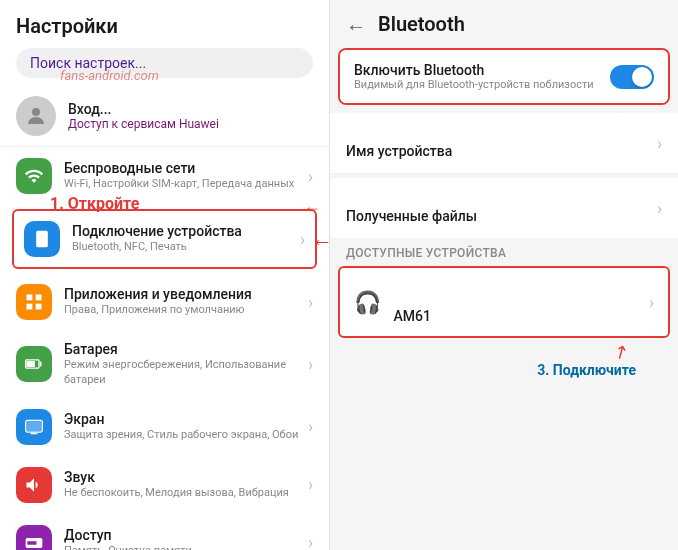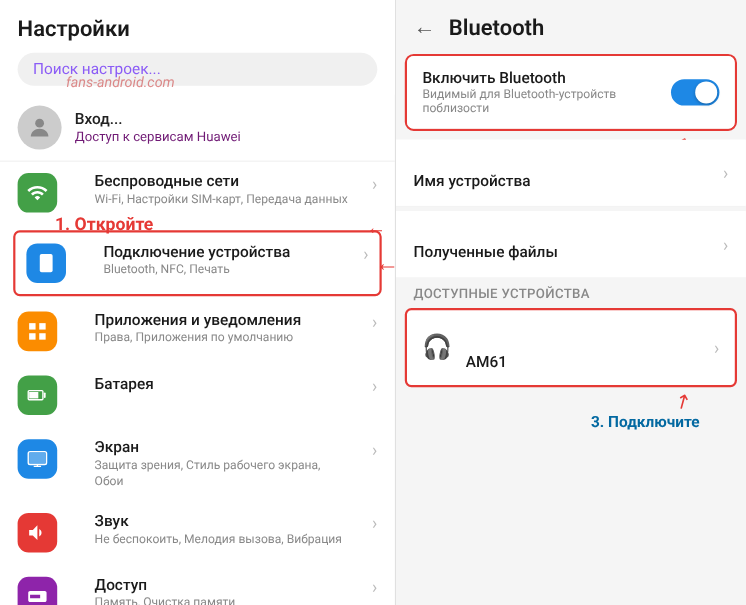--- a/index.html
+++ b/index.html
@@ -7,21 +7,21 @@
       width: 678px;
       height: 550px;
       font-family: 'Roboto', Arial, sans-serif;
       display: flex;
       overflow: hidden;
       background: #f5f5f5;
     }
 
     
     .left-panel {
-      width: 360px;
+      width: 330px;
       background: #fff;
       display: flex;
       flex-direction: column;
       border-right: 1px solid #e0e0e0;
       height: 550px;
       overflow: hidden;
     }
 
     .left-header {
       padding: 14px 16px 8px 16px;
@@ -33,21 +33,21 @@
       font-weight: 600;
       color: #1a1a1a;
       margin-bottom: 10px;
     }
 
     .search-box {
       background: #f0f0f0;
       border-radius: 20px;
       padding: 7px 14px;
       font-size: 14px;
-      color: #8b5cf6;
+      color: #4c1d95;
       width: 100%;
     }
 
     .user-row {
       display: flex;
       align-items: center;
       padding: 10px 16px;
       border-bottom: 1px solid #f0f0f0;
     }
 
@@ -92,26 +92,25 @@
       z-index: 10;
     }
 
     .settings-list {
       flex: 1;
       overflow-y: auto;
     }
 
     .settings-item {
       display: flex;
-      align-items: flex-start;
+      align-items: center;
       padding: 10px 16px;
       cursor: pointer;
       position: relative;
       min-height: 58px;
-      gap: 22px;
     }
 
     .settings-item.highlighted {
       border: 2px solid #e53935;
       border-radius: 6px;
       margin: 2px 6px;
       padding: 10px 10px;
     }
 
     .icon-circle {
@@ -361,20 +360,21 @@
     <div class="settings-item">
       <div class="icon-circle icon-battery">
         <svg width="20" height="20" viewBox="0 0 24 24" fill="white">
             <rect x="2" y="7" width="16" height="10" rx="1" ry="1" stroke="white" stroke-width="1.5" fill="none"></rect>
             <rect x="3" y="8.5" width="10" height="7" fill="white"></rect>
             <path d="M20 10v4" stroke="white" stroke-width="2" stroke-linecap="round"></path>
           </svg>
       </div>
       <div class="item-text">
         <div class="item-title">Батарея</div>
+        <div class="item-sub">Режим энергосбережения, Использование батареи</div>
       </div>
       <span class="chevron">›</span>
     </div>
 
     <div class="settings-item">
       <div class="icon-circle icon-display">
         <svg width="20" height="20" viewBox="0 0 24 24" fill="white">
             <rect x="2" y="4" width="20" height="14" rx="2" stroke="white" stroke-width="1.5" fill="none"></rect>
             <rect x="3" y="5" width="18" height="12" fill="white" opacity="0.3"></rect>
             <path d="M8 20h8M12 18v2" stroke="white" stroke-width="1.5"></path>

